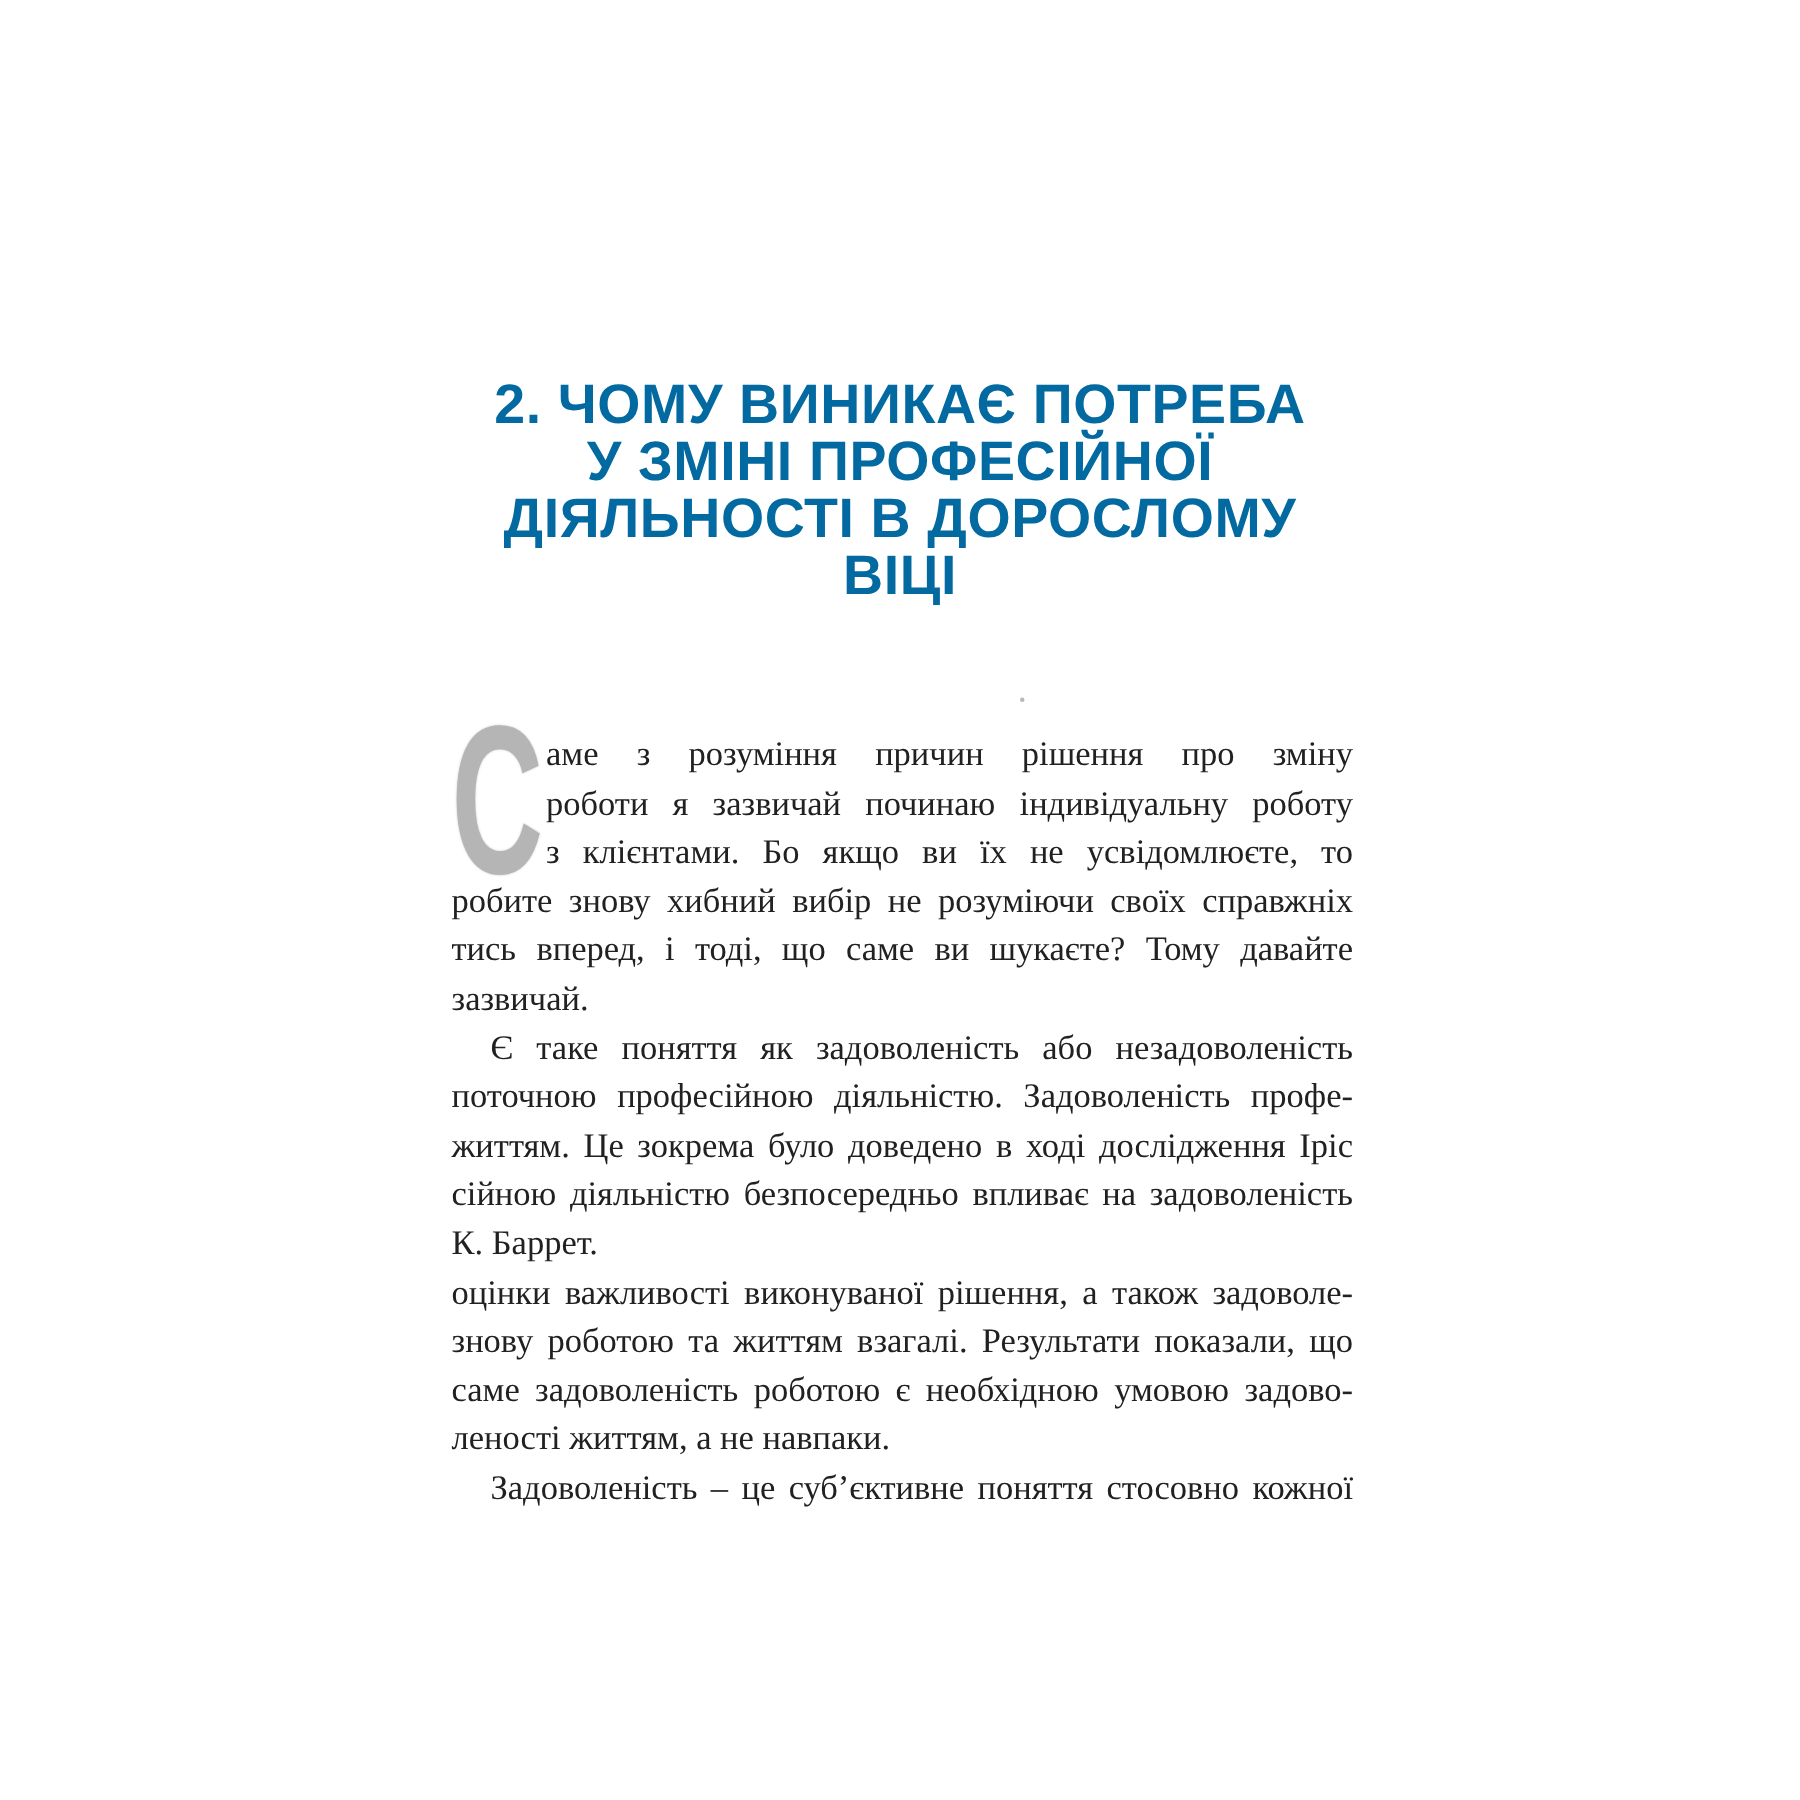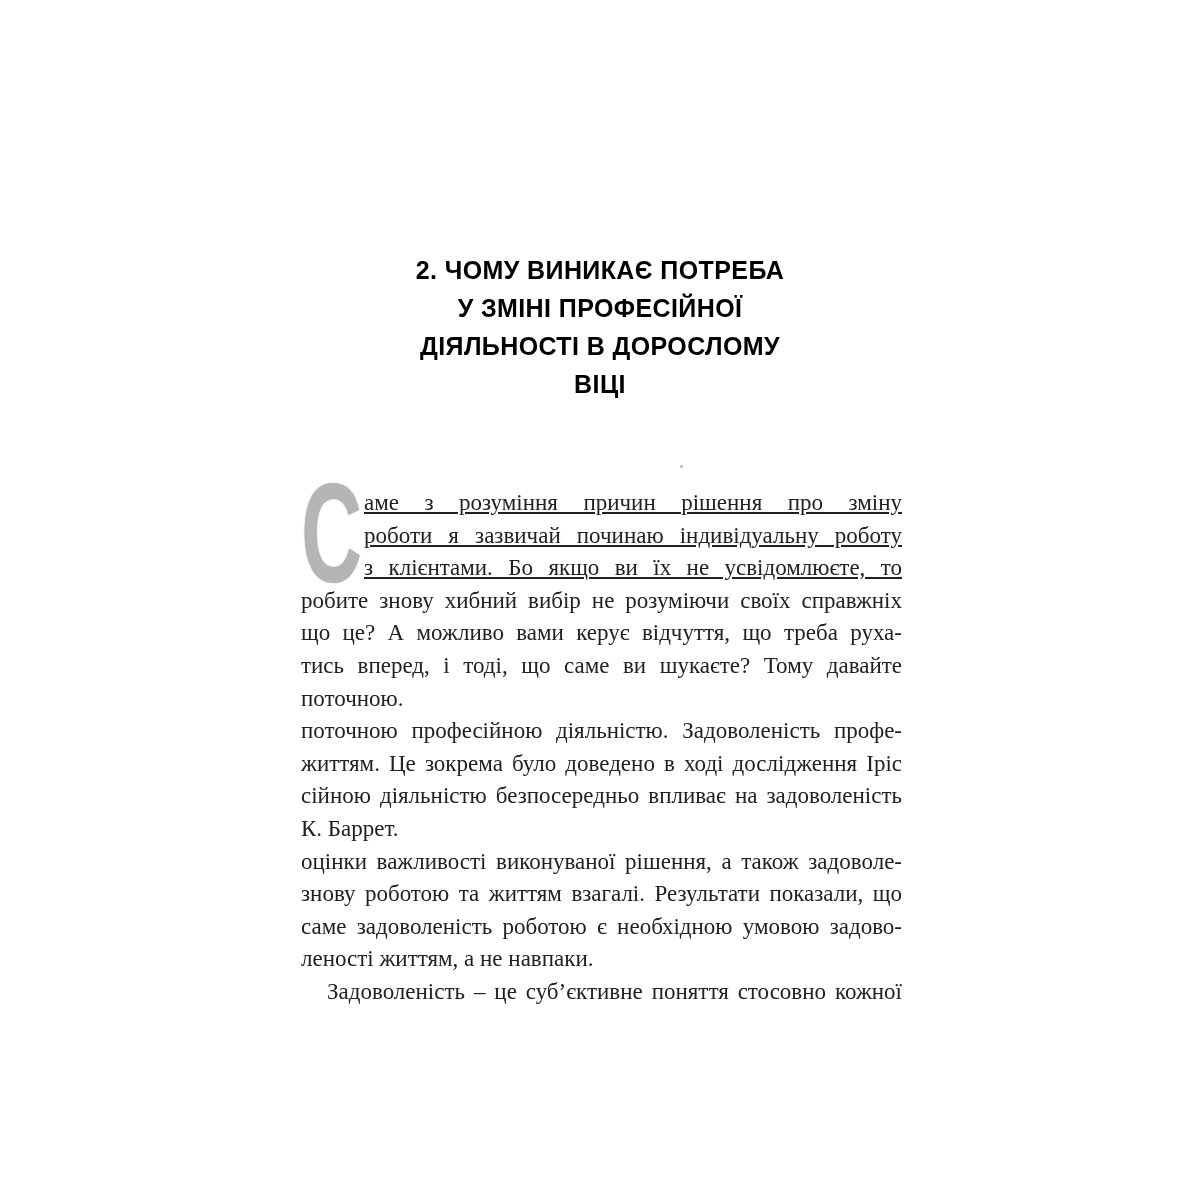--- a/index.html
+++ b/index.html
@@ -10,42 +10,42 @@
     overflow:hidden;
     font-family:"Liberation Serif", serif;
     color:#1f1f1f;
   }
   .chapter-title{
     position:absolute;
     left:290px;top:251px;width:620px;
     text-align:center;
     font-family:"Liberation Sans", sans-serif;
     font-weight:700;
-    font-size:25px;
+    font-size:37px;
     line-height:38px;
     letter-spacing:0.4px;
-    color:#000000;
+    color:#0369a1;
   }
   .body-col{
     position:absolute;
     left:301px;top:487px;width:601px;
     font-size:23px;
     color:#212121;
   }
   .bline{
     height:32.6px;
     line-height:32.6px;
     white-space:nowrap;
   }
   .j{
     white-space:normal;
     text-align:justify;
     text-align-last:justify;
   }
-  .cap-ind{padding-left:63px;text-decoration:underline;}
+  .cap-ind{padding-left:63px;}
   .first-ind{text-indent:26px;}
   .dropcap{
     position:absolute;
     left:0;top:-7px;
     width:63px;height:106px;
     font-family:"Liberation Sans", sans-serif;
     font-weight:700;
     font-size:141px;
     line-height:106px;
     color:#b5b5b5;
@@ -77,26 +77,26 @@
   <div class="speck"></div>
 
   <div class="body-col">
     <div class="dropcap">С</div>
 
     <div>
       <div class="bline j cap-ind">аме з розуміння причин рішення про зміну</div>
       <div class="bline j cap-ind">роботи я зазвичай починаю індивідуальну роботу</div>
       <div class="bline j cap-ind">з клієнтами. Бо якщо ви їх не усвідомлюєте, то</div>
       <div class="bline j">робите знову хибний вибір не розуміючи своїх справжніх</div>
-      <div class="bline j">що це? А можливо вами керує відчуття, що треба руха-</div>
       <div class="bline j">тись вперед, і тоді, що саме ви шукаєте? Тому давайте</div>
-      <div class="bline">поточною.</div>
+      <div class="bline">зазвичай.</div>
     </div>
 
     <div>
+      <div class="bline j first-ind">Є таке поняття як задоволеність або незадоволеність</div>
       <div class="bline j">поточною професійною діяльністю. Задоволеність профе-</div>
       <div class="bline j">життям. Це зокрема було доведено в ході дослідження Іріс</div>
       <div class="bline j">сійною діяльністю безпосередньо впливає на задоволеність</div>
       <div class="bline">К. Баррет.</div>
     </div>
 
     <div>
       <div class="bline j">оцінки важливості виконуваної рішення, а також задоволе-</div>
       <div class="bline j">знову роботою та життям взагалі. Результати показали, що</div>
       <div class="bline j">саме задоволеність роботою є необхідною умовою задово-</div>

